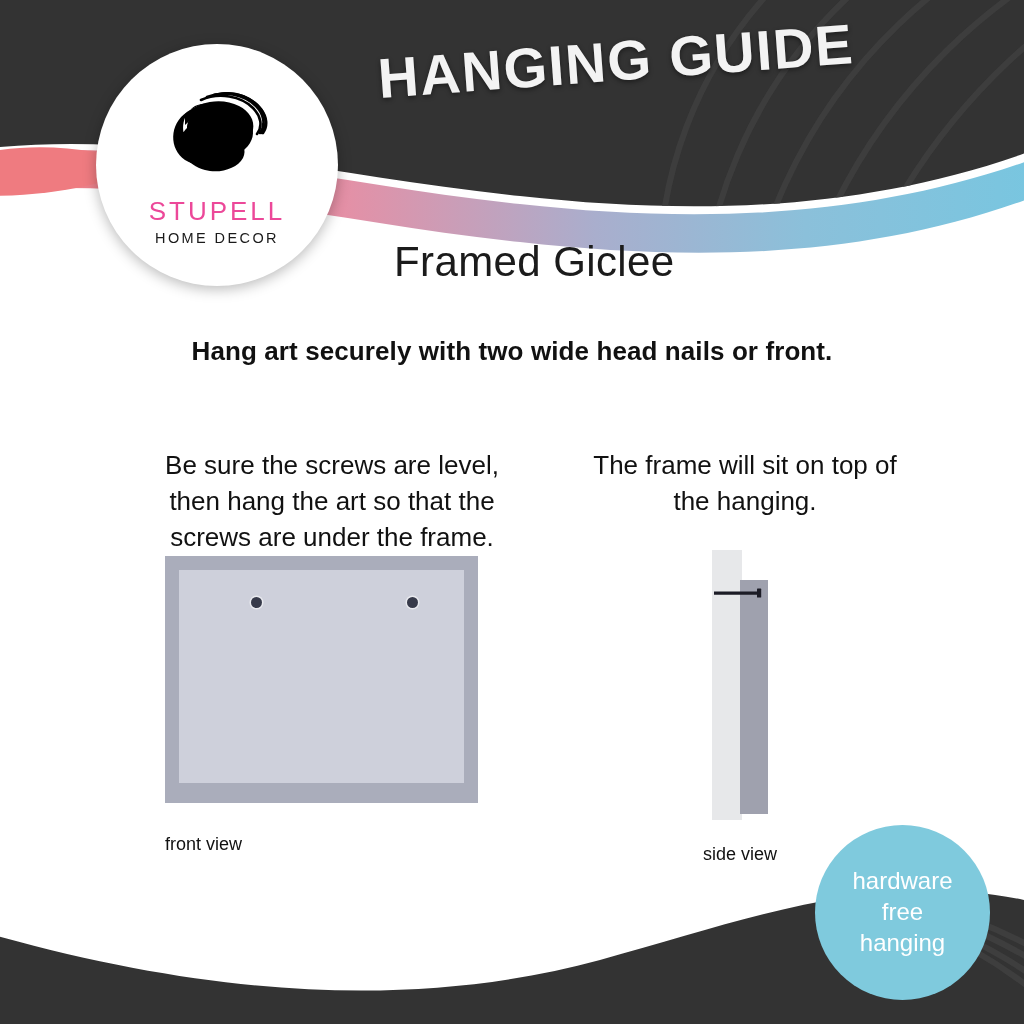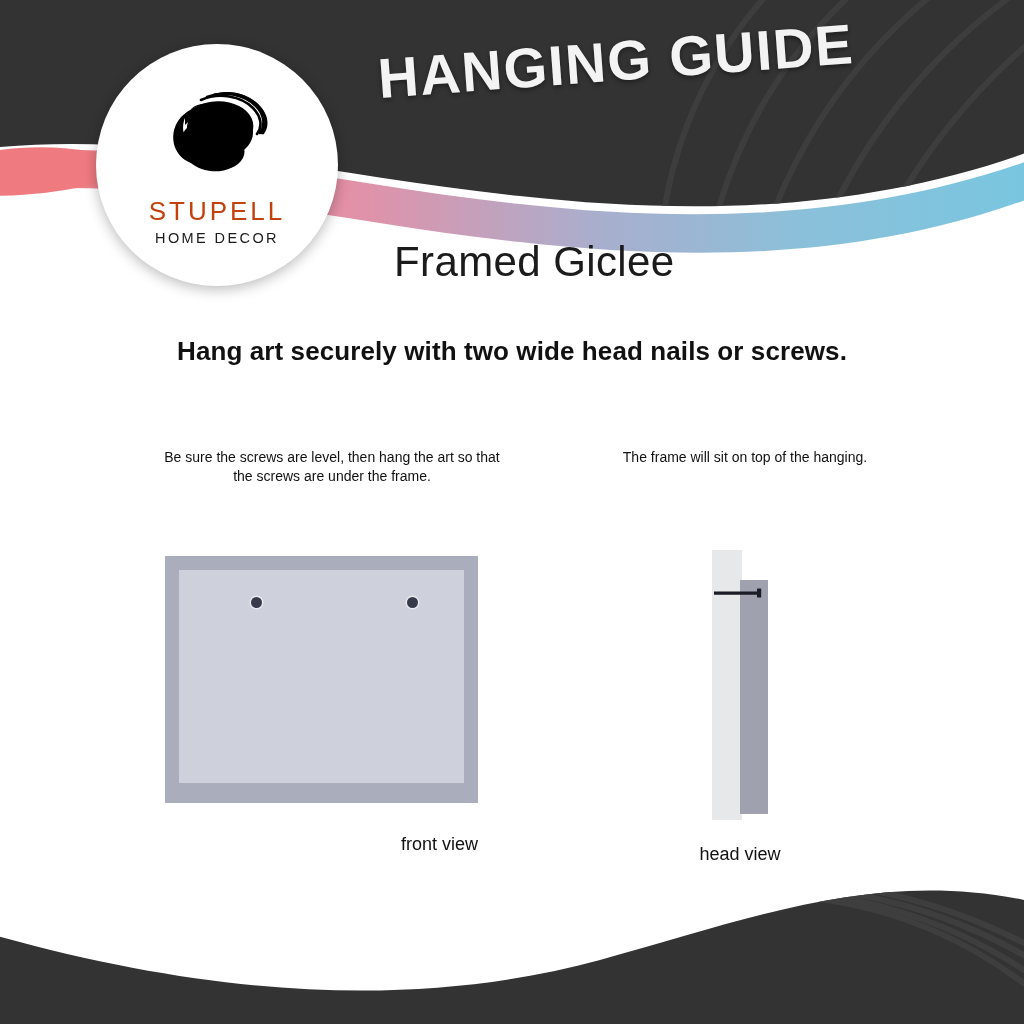--- a/index.html
+++ b/index.html
@@ -18,21 +18,21 @@
   
   #logo-circle{
     position:absolute;left:96px;top:44px;width:242px;height:242px;
     background:#ffffff;border-radius:50%;
     box-shadow:0 3px 14px rgba(0,0,0,.28);
     z-index:40;
     display:flex;flex-direction:column;align-items:center;justify-content:flex-start;
   }
   #logo-mark{width:120px;height:118px;margin-top:28px;}
   #logo-wordmark{
-    font-size:26px;letter-spacing:3.0px;color:#c2410c;margin-top:6px;
+    font-size:26px;letter-spacing:3.0px;color:#ec4899;margin-top:6px;
     font-family:"Liberation Sans", sans-serif;font-weight:400;
   }
   #logo-subwordmark{
     font-size:14.5px;letter-spacing:2.4px;color:#1a1a1a;margin-top:3px;
     font-family:"Liberation Sans", sans-serif;font-weight:400;text-align:center;
   }
 
   
   #header-title{
     position:absolute;left:378px;top:46px;
@@ -53,21 +53,21 @@
   }
 
   
   #main-instruction{
     position:absolute;left:0;top:336px;width:1024px;text-align:center;
     font-size:26px;color:#111;font-weight:600;letter-spacing:.1px;z-index:20;
   }
 
   
   .caption{
-    position:absolute;color:#111;font-size:14px;line-height:1.38;
+    position:absolute;color:#111;font-size:26px;line-height:1.38;
     font-weight:500;text-align:center;z-index:20;
   }
   #front-caption{left:160px;top:448px;width:344px;}
   #side-caption{left:584px;top:448px;width:322px;}
 
   
   #front-frame{
     position:absolute;left:165px;top:556px;width:313px;height:247px;
     background:#aaadbb;z-index:15;
   }
@@ -83,21 +83,21 @@
   #screw-dot-right{left:228px;top:27px;}
 
   
   #side-view{position:absolute;left:690px;top:540px;width:100px;height:290px;z-index:15;}
   #side-wall{position:absolute;left:22px;top:10px;width:30px;height:270px;background:#e7e8ea;}
   #side-frame{position:absolute;left:50px;top:40px;width:28px;height:234px;background:#9fa1ae;}
   #side-nail{position:absolute;left:24px;top:48px;width:58px;height:10px;}
 
   
   .view-label{position:absolute;font-size:18px;color:#111;font-weight:500;z-index:20;}
-  #front-view-label{left:165px;top:834px;width:313px;text-align:right;}
+  #front-view-label{left:165px;top:834px;width:313px;text-align:left;}
   #side-view-label{left:660px;top:844px;width:160px;text-align:center;}
 
   
   #hardware-badge{
     position:absolute;left:815px;top:825px;width:175px;height:175px;
     border-radius:50%;background:#7fcadd;z-index:50;
     display:flex;flex-direction:column;align-items:center;justify-content:center;
     color:#ffffff;font-size:24px;line-height:1.28;text-align:center;font-weight:400;
   }
 </style>
@@ -195,21 +195,21 @@
            C30,93 20,78 22,65 C23,61 25,60 27,60 Z"></path>
     </svg>
     <div id="logo-wordmark">STUPELL</div>
     <div id="logo-subwordmark">HOME DECOR</div>
   </div>
 
   <div id="header-title">HANGING GUIDE</div>
 
   <div id="product-type">Framed Giclee</div>
 
-  <div id="main-instruction">Hang art securely with two wide head nails or screws.</div>
+  <div id="main-instruction">Hang art securely with two wide head nails or front.</div>
 
   <div id="front-caption" class="caption">Be sure the screws are level, then hang the art so that the screws are under the frame.</div>
 
   <div id="front-frame">
     <div id="front-frame-inner">
       <div class="screw-dot" id="screw-dot-left"></div>
       <div class="screw-dot" id="screw-dot-right"></div>
     </div>
   </div>
 
@@ -220,16 +220,21 @@
   <div id="side-view">
     <div id="side-wall"></div>
     <div id="side-frame"></div>
     <svg id="side-nail" viewBox="0 0 58 10" aria-hidden="true">
       <path d="M0,5.2 L44,5.2" stroke="#1c1c26" stroke-width="3.2" stroke-linecap="round"></path>
       <path d="M0,5.2 L10,5.2" stroke="#1c1c26" stroke-width="1.6" stroke-linecap="round"></path>
       <rect x="43" y="0.6" width="4.2" height="9" fill="#1c1c26" rx="0.6"></rect>
     </svg>
   </div>
 
-  <div id="side-view-label" class="view-label">head view</div>
-
+  <div id="side-view-label" class="view-label">side view</div>
+
+  <div id="hardware-badge">
+    <div>hardware</div>
+    <div>free</div>
+    <div>hanging</div>
+  </div>
 
 </div>
 
 </body></html>

